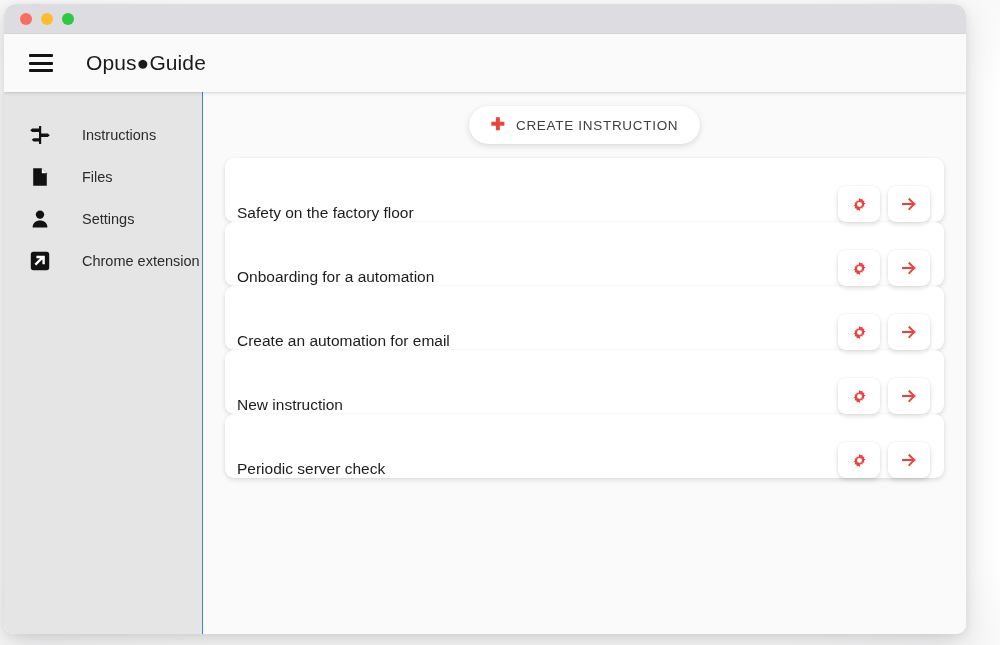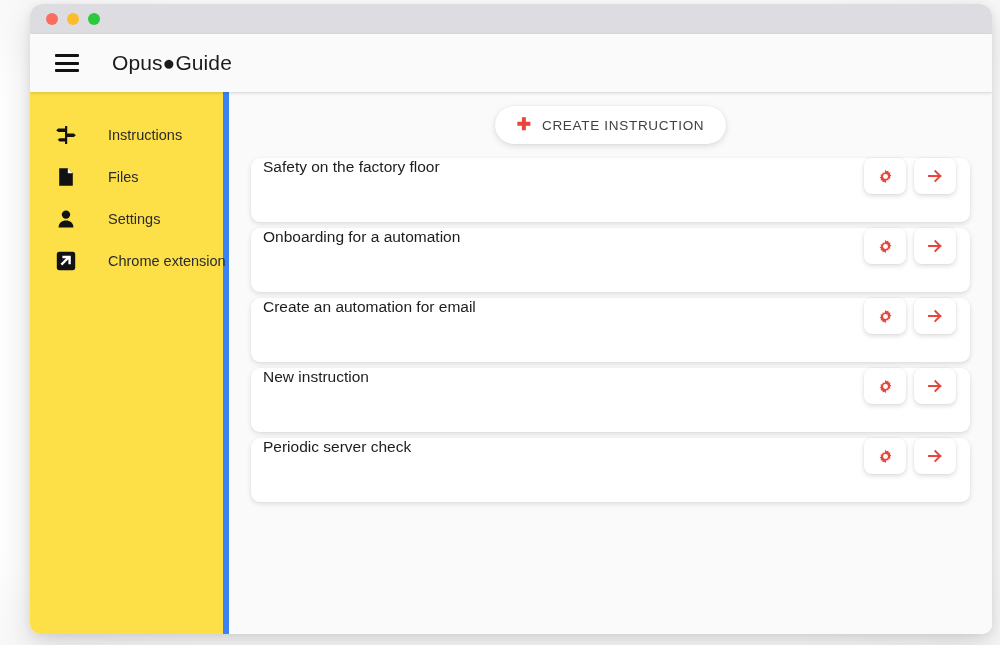--- a/index.html
+++ b/index.html
@@ -19,21 +19,21 @@
   #backdrop {
     position: absolute;
     inset: 0;
     background:
       radial-gradient(120% 100% at 50% 50%, #ffffff 55%, #f0eff0 80%, #e9e8ea 100%);
   }
 
   
   #window {
     position: absolute;
-    left: 30px;
+    left: 4px;
     top: 4px;
     width: 962px;
     height: 630px;
     border-radius: 12px 12px 10px 10px;
     background: #ffffff;
     box-shadow: 0 12px 34px rgba(60,60,70,0.20), 0 2px 8px rgba(60,60,70,0.10);
     overflow: hidden;
   }
 
   #titlebar {
@@ -93,22 +93,22 @@
   
   #body-split {
     display: flex;
     height: calc(630px - 30px - 58px);
     background: #fbfbfb;
   }
 
   #sidebar {
     width: 199px;
     flex: 0 0 199px;
-    background: #fde047;
-    border-right: 6px solid #3b82f6;
+    background: #e5e5e5;
+    border-right: 1px solid #3b82f6;
     padding-top: 22px;
     box-sizing: border-box;
   }
   .nav-item {
     display: flex;
     align-items: center;
     height: 42px;
     padding-left: 24px;
     cursor: pointer;
   }
@@ -170,23 +170,22 @@
   }
 
   #cards {
     margin-top: 14px;
     padding: 0 22px 0 22px;
   }
   .card {
     background: #ffffff;
     border-radius: 9px;
     height: 64px;
-    margin-bottom: 6px;
-    display: flex;
-    align-items: flex-start;
+    display: flex;
+    align-items: flex-end;
     padding: 0 14px 0 12px;
     box-shadow: 0 2px 5px rgba(0,0,0,0.12), 0 0 0 0.5px rgba(0,0,0,0.02);
     box-sizing: border-box;
   }
   .card-title {
     flex: 1;
     font-size: 15.5px;
     color: #1d1d1d;
     white-space: nowrap;
     overflow: hidden;

